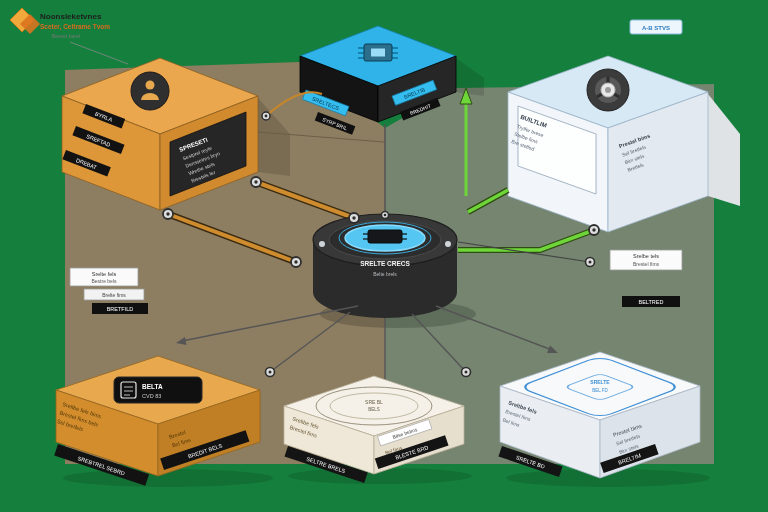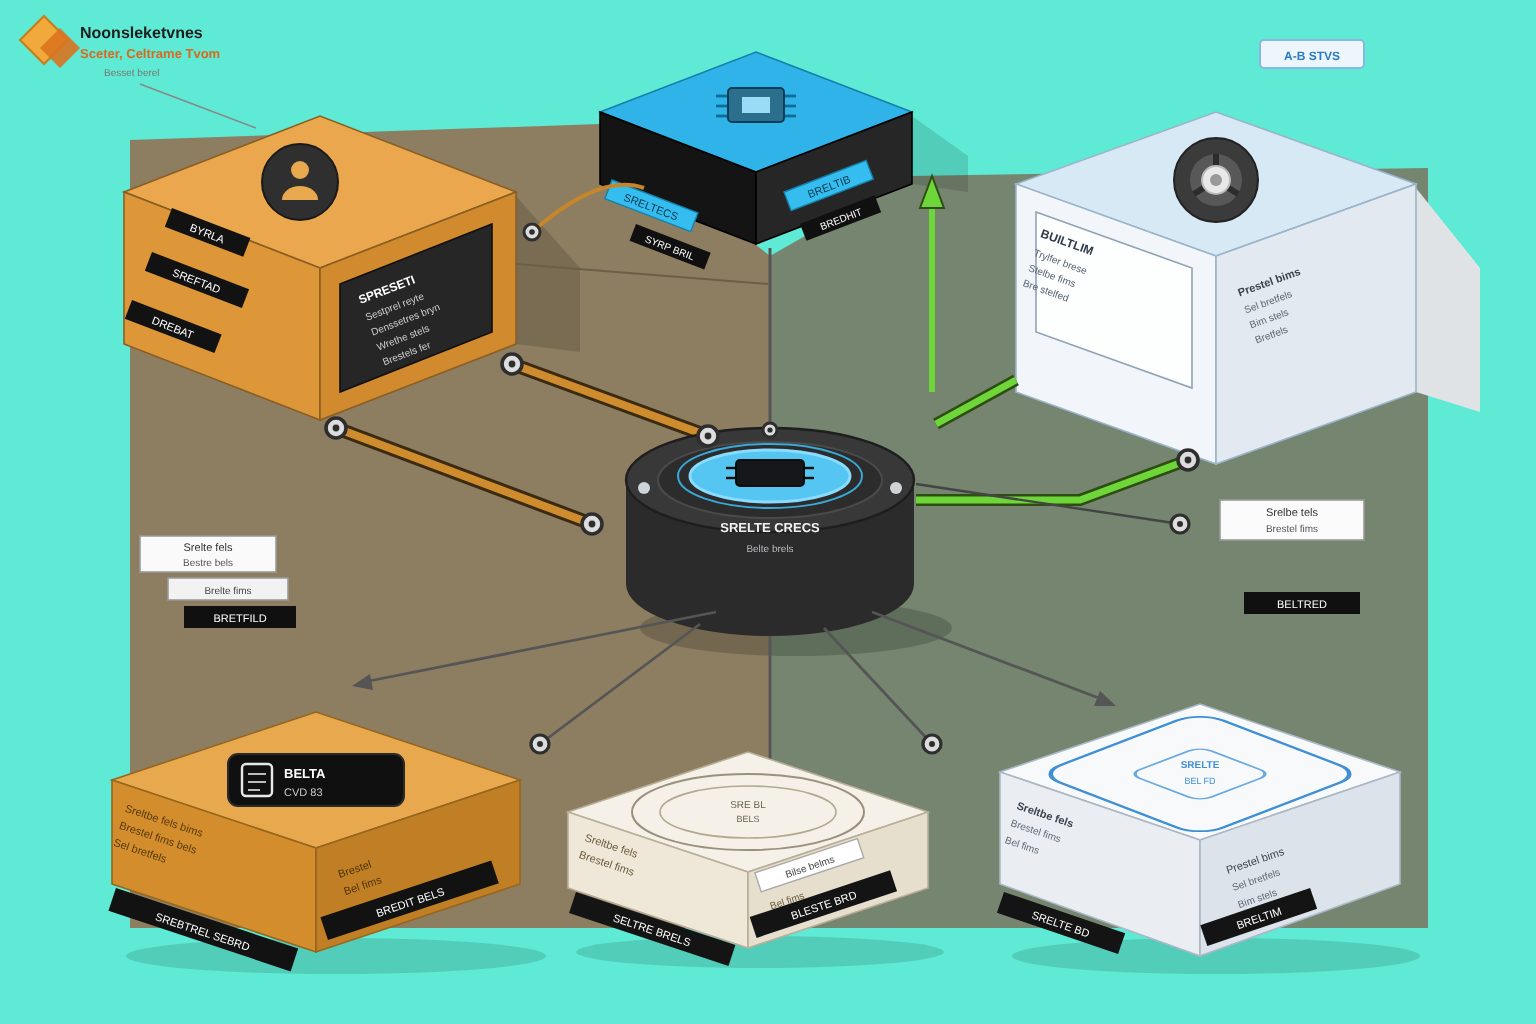--- a/index.html
+++ b/index.html
@@ -1,16 +1,16 @@
 <!DOCTYPE html>
 <html><head>
 <meta charset="utf-8">
 <style>
   html,body{margin:0;padding:0;background:#fff;}
-  .stage{position:relative;width:768px;height:512px;overflow:hidden;background:#5eead4;}
+  .stage{position:relative;width:768px;height:512px;overflow:hidden;background:#15803d;}
   svg{display:block;}
   svg text{font-family:"Liberation Sans","DejaVu Sans",sans-serif;}
   .b{font-weight:700;}
 </style>
 </head>
 <body>
 
 <div class="stage">
 <svg width="768" height="512" viewBox="0 0 768 512">
 

